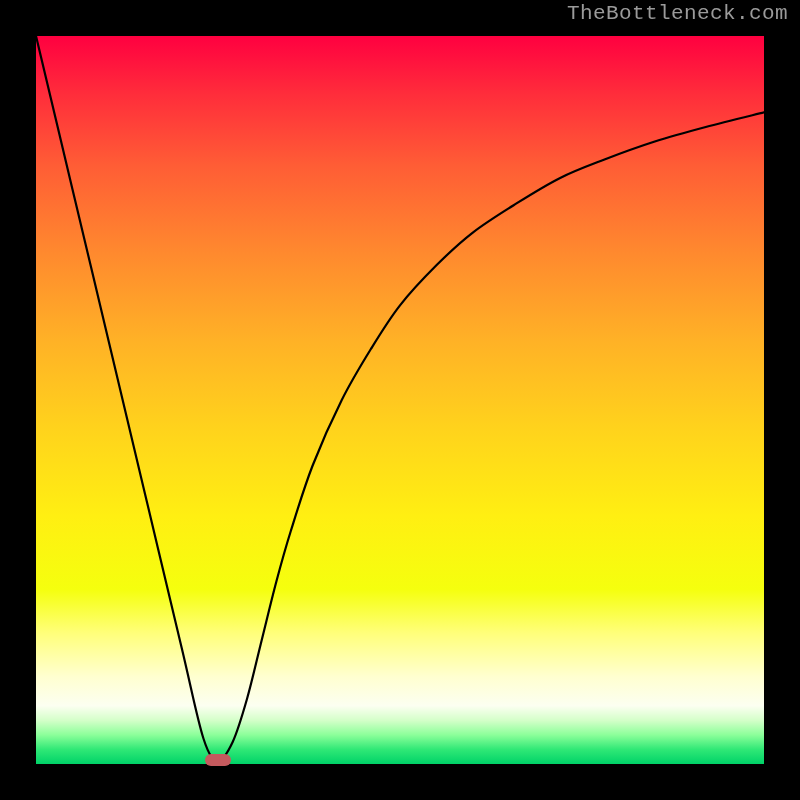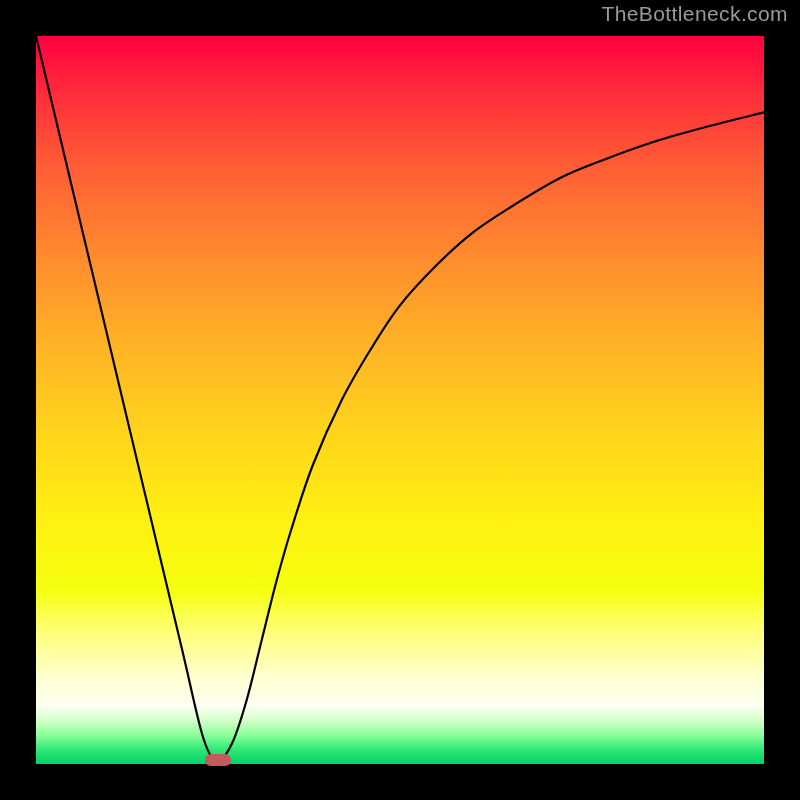--- a/index.html
+++ b/index.html
@@ -9,20 +9,21 @@
     height: 800px;
     background: #000;
     overflow: hidden;
     font-family: Arial, Helvetica, sans-serif;
   }
   .outer {
     width: 800px;
     height: 800px;
     background: #000;
     position: relative;
+    font-family: Liberation Mono, monospace;
   }
   .plot {
     position: absolute;
     left: 36px;
     top: 36px;
     width: 728px;
     height: 728px;
     background: linear-gradient(to bottom,
       #ff0040 0%,
       #ff2d3b 8%,

